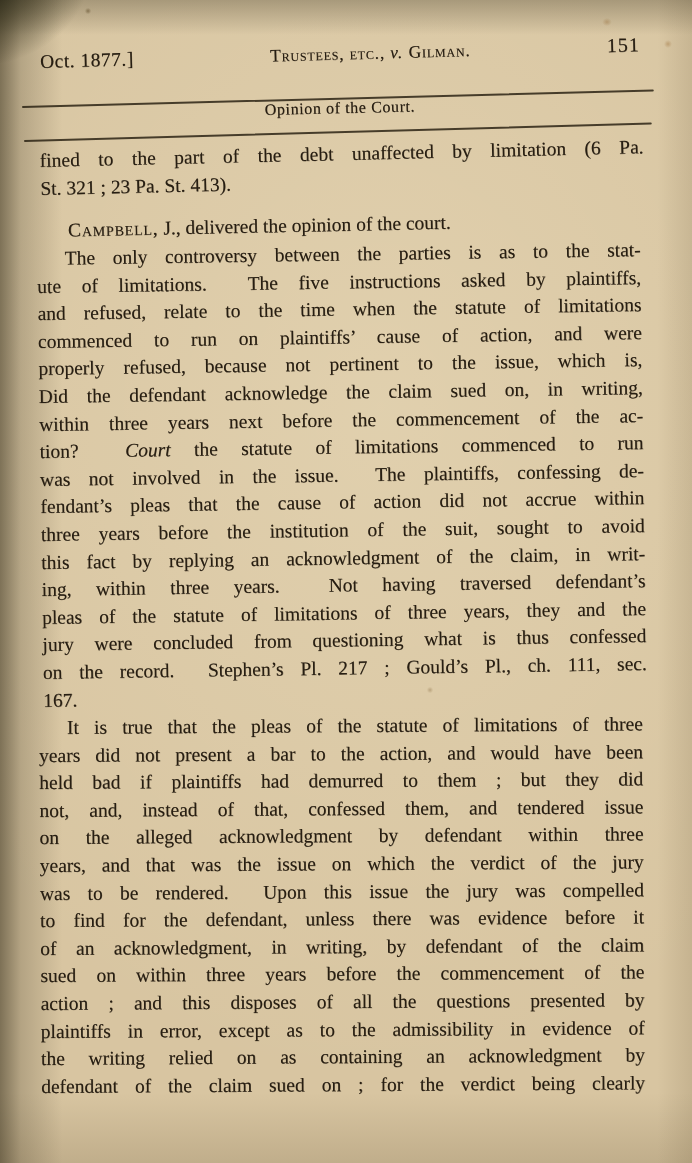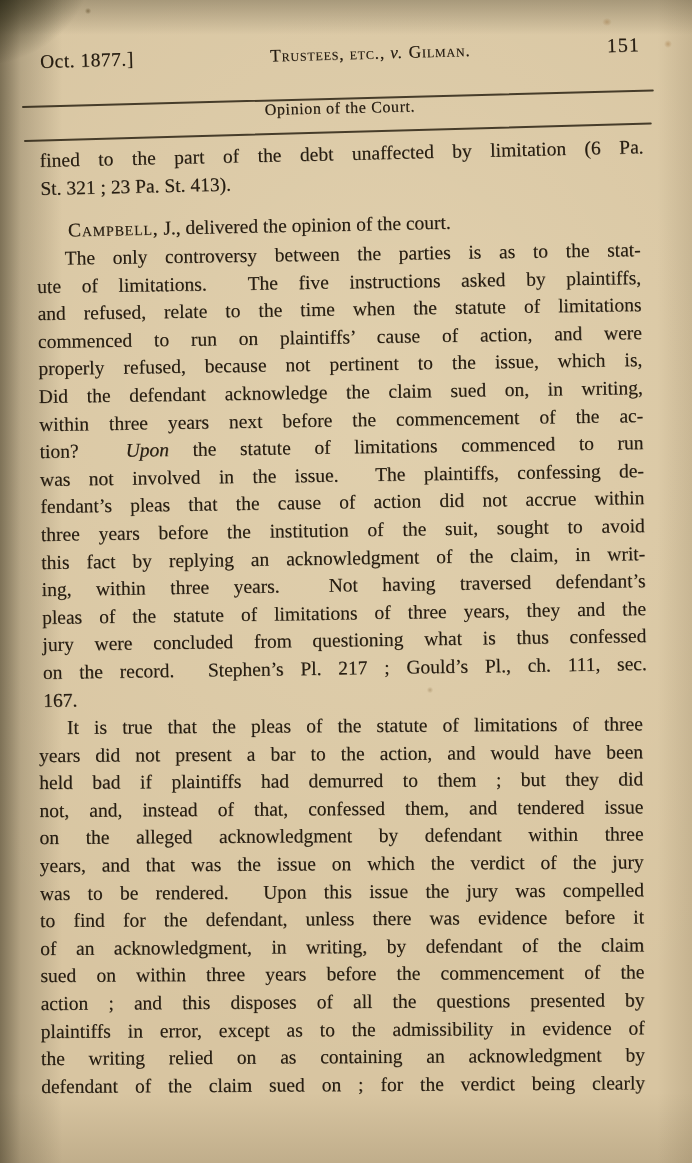--- a/index.html
+++ b/index.html
@@ -120,21 +120,21 @@
         <div class="line no-just"><span class="seg-smallcaps">Campbell,</span><span class="seg-normal"> J., delivered the opinion of the court.</span></div>
       </div>
       <div class="paragraph indent">
         <div class="line">The only controversy between the parties is as to the stat-</div>
         <div class="line">ute of limitations.&nbsp; The five instructions asked by plaintiffs,</div>
         <div class="line">and refused, relate to the time when the statute of limitations</div>
         <div class="line">commenced to run on plaintiffs’ cause of action, and were</div>
         <div class="line">properly refused, because not pertinent to the issue, which is,</div>
         <div class="line">Did the defendant acknowledge the claim sued on, in writing,</div>
         <div class="line">within three years next before the commencement of the ac-</div>
-        <div class="line"><span class="seg-normal">tion?&nbsp; </span><span class="seg-italic">Upon</span><span class="seg-normal"> the statute of limitations commenced to run</span></div>
+        <div class="line"><span class="seg-normal">tion?&nbsp; </span><span class="seg-italic">Court</span><span class="seg-normal"> the statute of limitations commenced to run</span></div>
         <div class="line">was not involved in the issue.&nbsp; The plaintiffs, confessing de-</div>
         <div class="line">fendant’s pleas that the cause of action did not accrue within</div>
         <div class="line">three years before the institution of the suit, sought to avoid</div>
         <div class="line">this fact by replying an acknowledgment of the claim, in writ-</div>
         <div class="line">ing, within three years.&nbsp; Not having traversed defendant’s</div>
         <div class="line">pleas of the statute of limitations of three years, they and the</div>
         <div class="line">jury were concluded from questioning what is thus confessed</div>
         <div class="line">on the record.&nbsp; Stephen’s Pl. 217 ; Gould’s Pl., ch. 111, sec.</div>
         <div class="line no-just">167.</div>
       </div>

